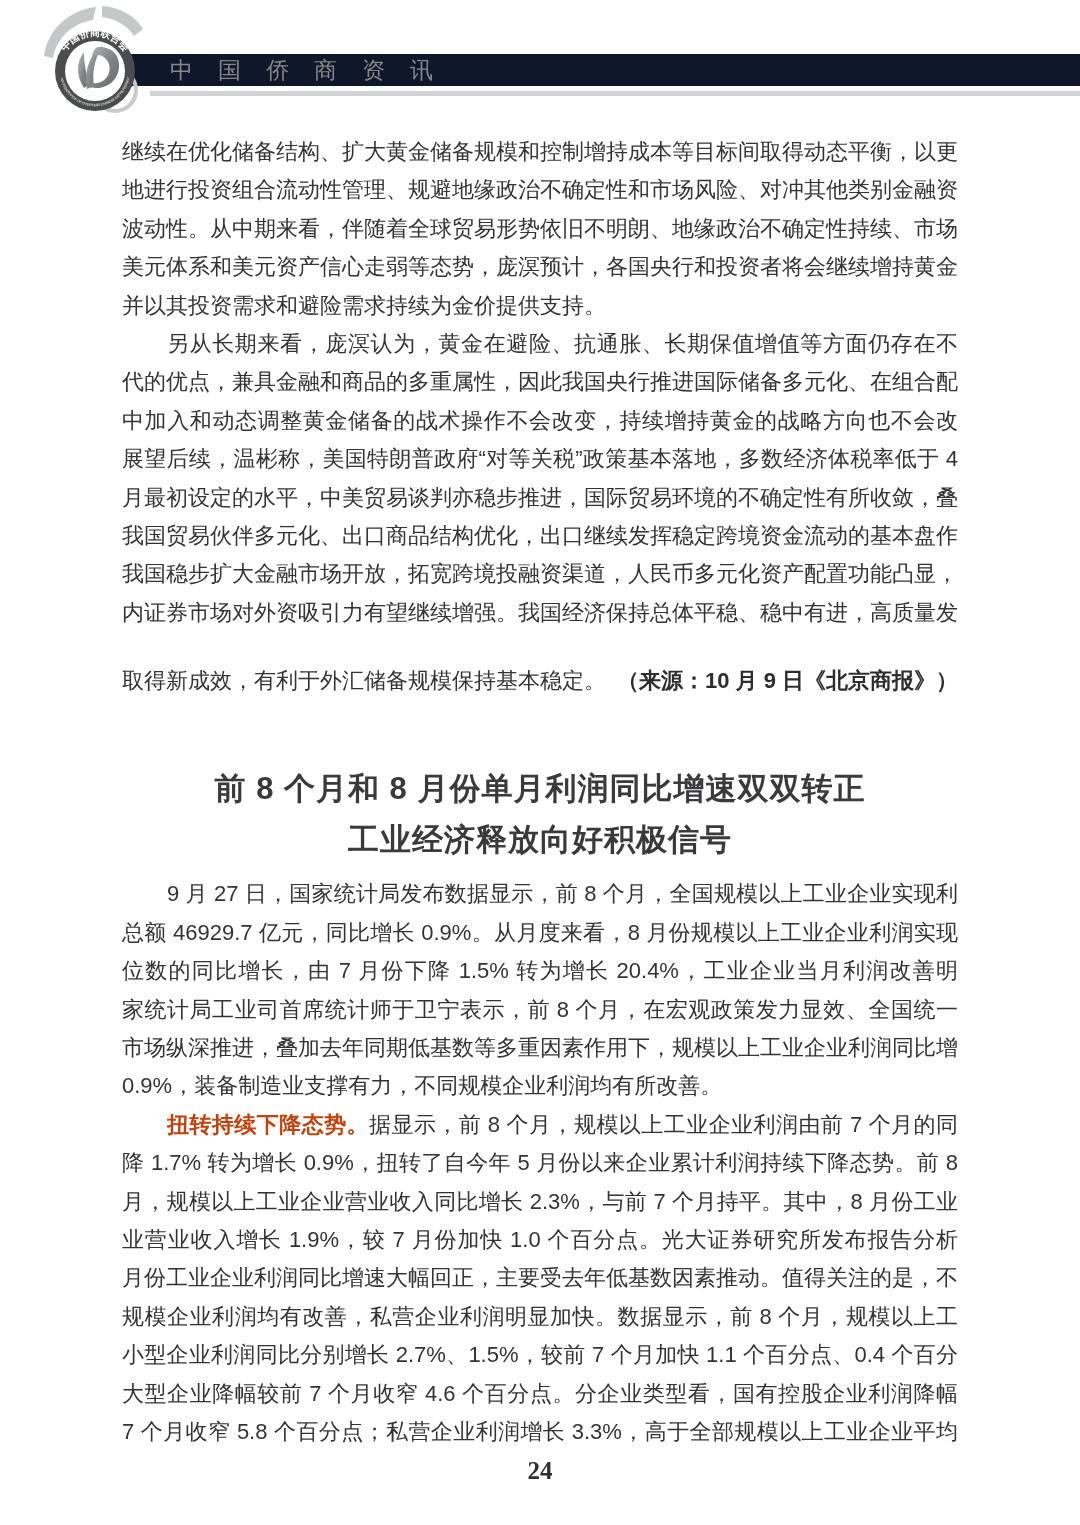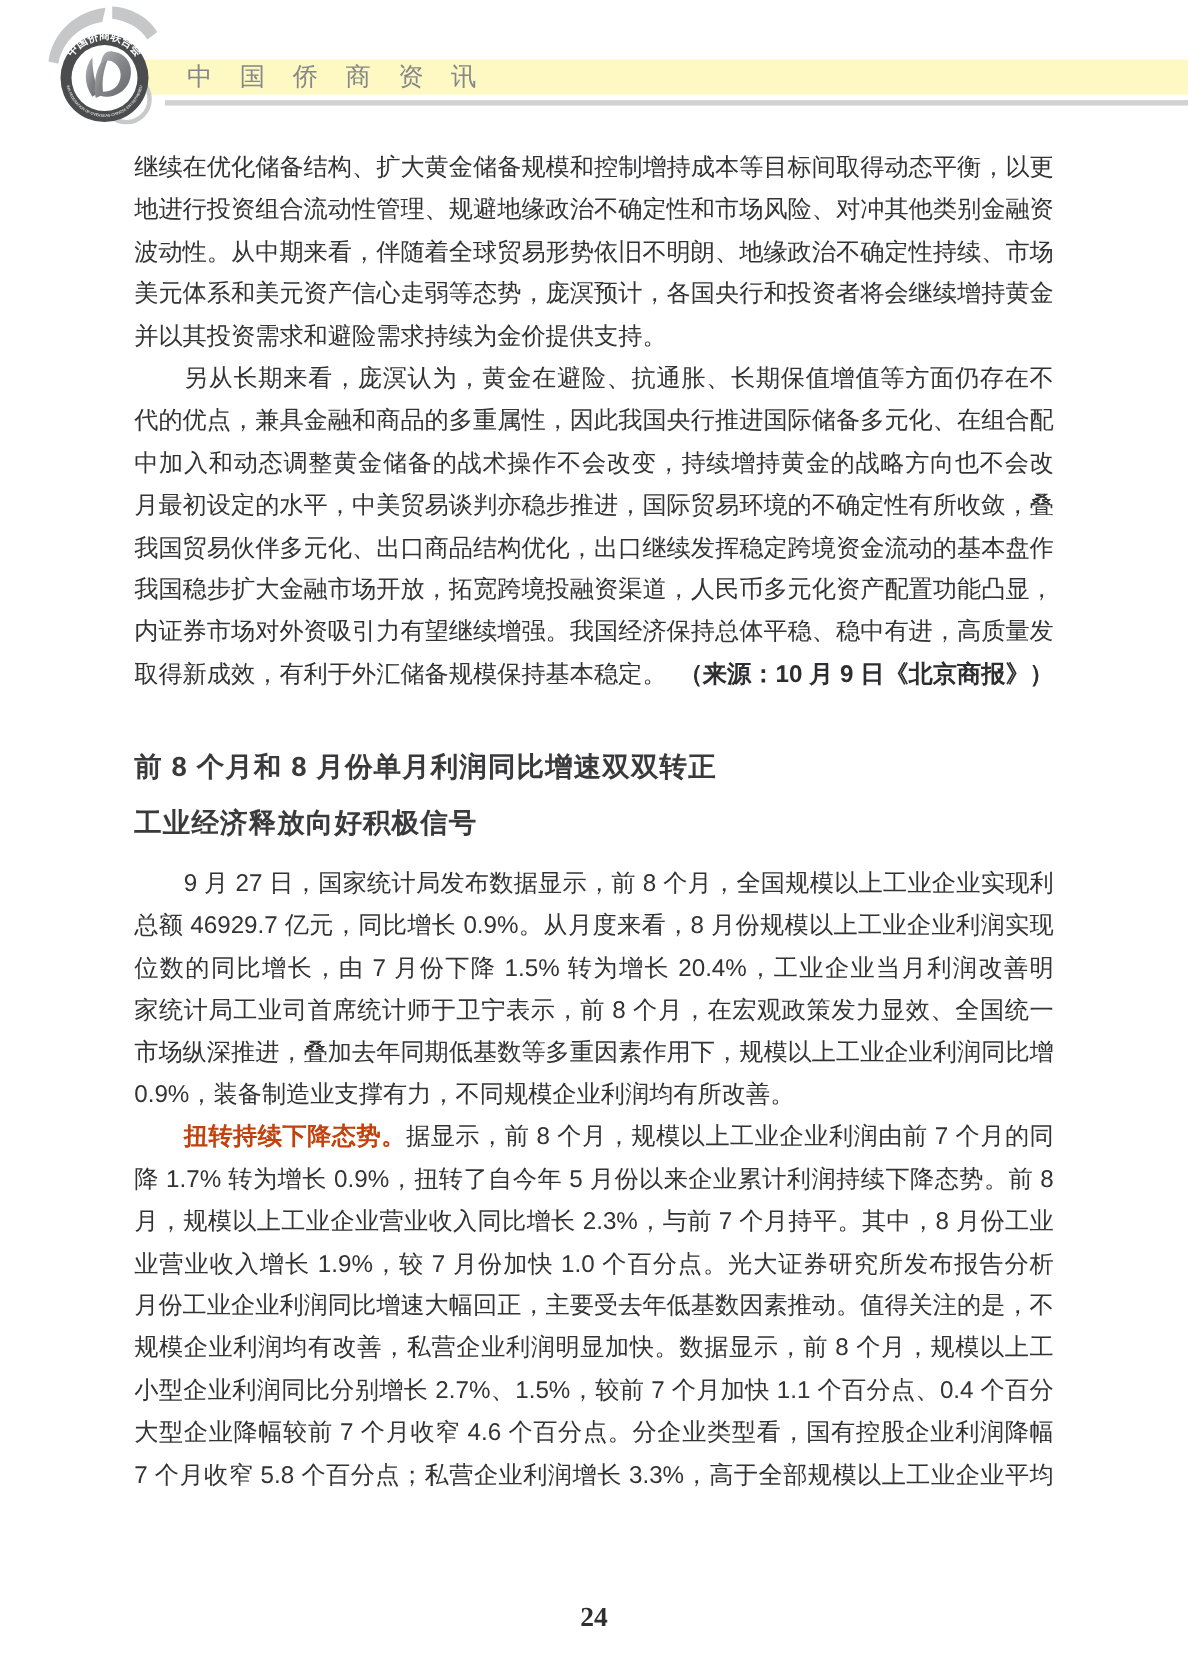--- a/index.html
+++ b/index.html
@@ -6,47 +6,47 @@
   html,body { background:#ffffff; }
   .page {
     position:relative; width:1080px; height:1525px; margin:0 auto;
     background:#ffffff; overflow:hidden;
     font-family:"Liberation Sans", sans-serif;
   }
 
   
   .band {
     position:absolute; left:112px; right:0; top:54px; height:32px;
-    background:#fef9c3;
+    background:#0f172a;
   }
   .band-title {
     position:absolute; left:58px; top:50%; transform:translateY(-50%);
     font-size:23px; letter-spacing:25px; color:#86878a; white-space:nowrap;
   }
   .band-rule {
     position:absolute; left:150px; right:0; top:91px; height:5px;
     background:#d2d2d4;
   }
   .logo { position:absolute; left:40px; top:2px; width:110px; height:120px; }
 
   
   .content { position:absolute; left:122px; top:133px; width:836px; }
   .line {
     height:38.4px; line-height:38.4px; font-size:22px; color:#333335;
     text-align:justify; text-align-last:justify; overflow:hidden;
   }
   .line.short  { text-align-last:left; }
   .line.indent { text-indent:45px; }
-  .line.split  { display:flex; justify-content:space-between; text-align-last:auto; }
+  .line.split  { display:flex; justify-content:space-between; text-align-last:auto;margin-top:30px; }
   .lead   { font-weight:bold; color:#c2410c; }
   .source { font-weight:bold; color:#2e2e30; }
 
   .article-title {
-    margin-top:40px; margin-bottom:10px;
-    font-size:25px; font-weight:bold;
+    margin-top:63px; margin-bottom:10px;
+    text-align:center; font-size:31px; font-weight:bold;
     color:#3a3a3c; line-height:51px; letter-spacing:1px;
   }
 
   
   .page-number {
     position:absolute; top:1457px; left:0; right:0; text-align:center;
     font-family:"Liberation Serif", serif; font-size:25px; color:#2f2f2f;font-weight:bold;
   }
 </style>
 </head>
@@ -100,20 +100,21 @@
         <div class="line">继续在优化储备结构、扩大黄金储备规模和控制增持成本等目标间取得动态平衡，以更好</div>
         <div class="line">地进行投资组合流动性管理、规避地缘政治不确定性和市场风险、对冲其他类别金融资产</div>
         <div class="line">波动性。从中期来看，伴随着全球贸易形势依旧不明朗、地缘政治不确定性持续、市场对</div>
         <div class="line">美元体系和美元资产信心走弱等态势，庞溟预计，各国央行和投资者将会继续增持黄金投资，</div>
         <div class="line short">并以其投资需求和避险需求持续为金价提供支持。</div>
       </section>
     <section>
         <div class="line indent">另从长期来看，庞溟认为，黄金在避险、抗通胀、长期保值增值等方面仍存在不可替</div>
         <div class="line">代的优点，兼具金融和商品的多重属性，因此我国央行推进国际储备多元化、在组合配置</div>
         <div class="line">中加入和动态调整黄金储备的战术操作不会改变，持续增持黄金的战略方向也不会改变。</div>
+        <div class="line">展望后续，温彬称，美国特朗普政府“对等关税”政策基本落地，多数经济体税率低于 4</div>
         <div class="line">月最初设定的水平，中美贸易谈判亦稳步推进，国际贸易环境的不确定性有所收敛，叠加</div>
         <div class="line">我国贸易伙伴多元化、出口商品结构优化，出口继续发挥稳定跨境资金流动的基本盘作用。</div>
         <div class="line">我国稳步扩大金融市场开放，拓宽跨境投融资渠道，人民币多元化资产配置功能凸显，境</div>
         <div class="line">内证券市场对外资吸引力有望继续增强。我国经济保持总体平稳、稳中有进，高质量发展</div>
         <div class="line split">
           <span>取得新成效，有利于外汇储备规模保持基本稳定。</span>
           <span class="source">（来源：10 月 9 日《北京商报》）</span>
         </div>
       </section>
 

